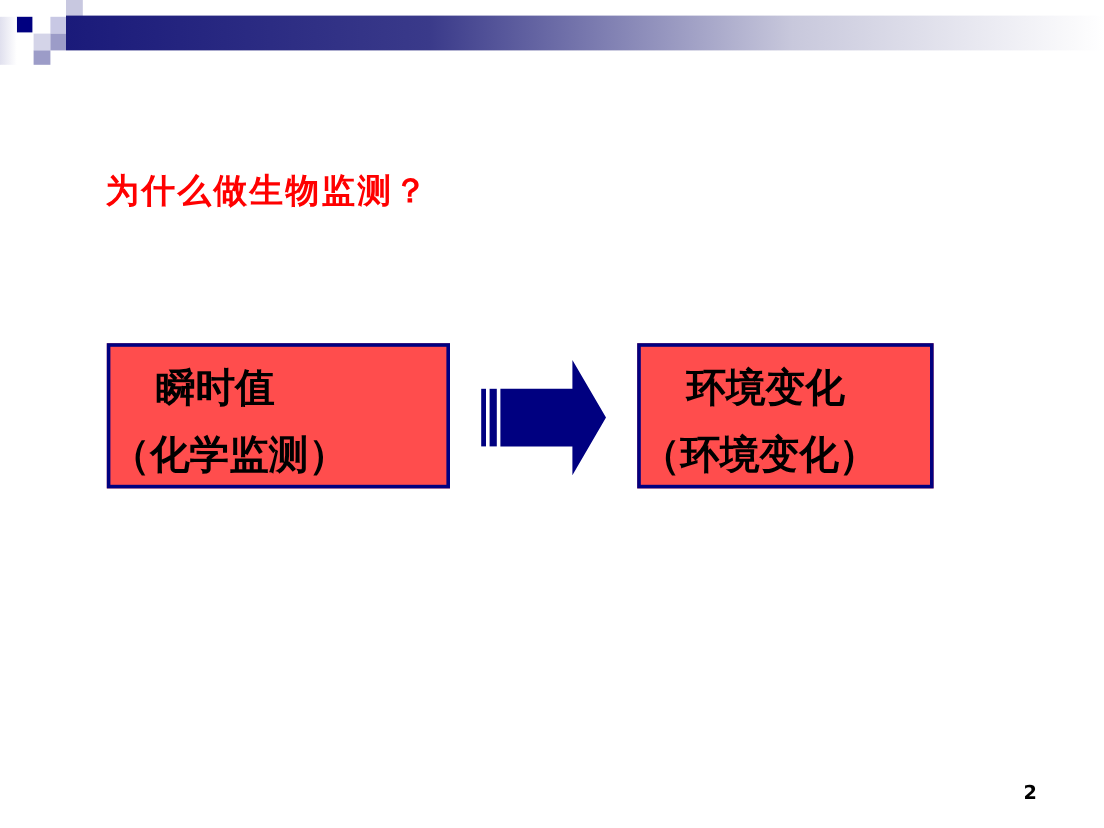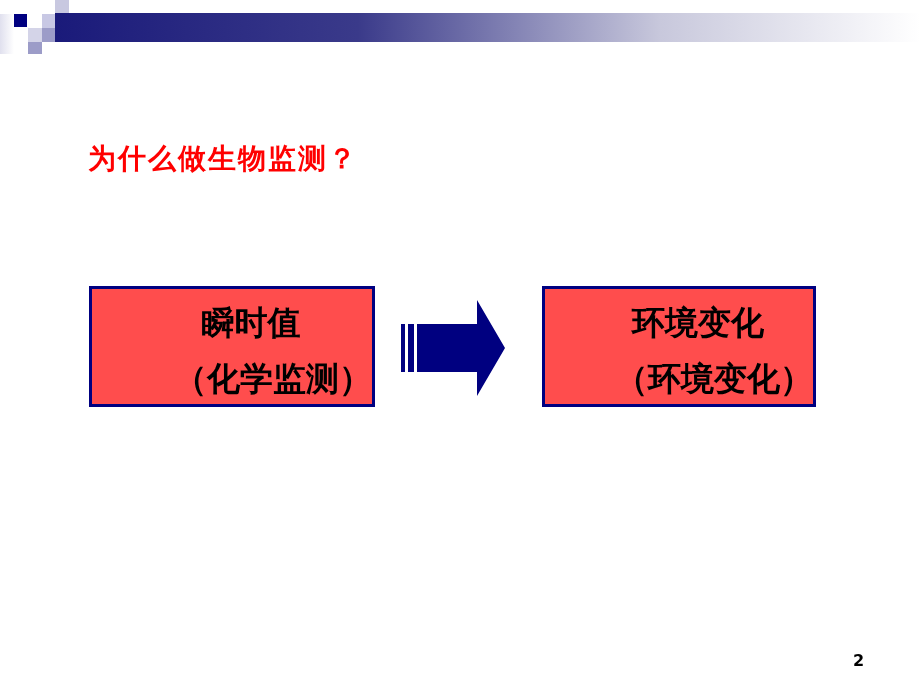--- a/index.html
+++ b/index.html
@@ -5,22 +5,22 @@
   html, body { margin:0; padding:0; }
   body { width:920px; height:690px; position:relative; background:#ffffff; overflow:hidden;
          font-family:"DejaVu Sans", "Liberation Sans", sans-serif; }
   .sq { position:absolute; }
   .bar { position:absolute; left:55px; top:13px; width:865px; height:29px;
          background:linear-gradient(to right, #1a1a7a 0%, #3a3a8a 35%, #c8c8dc 70%, #ffffff 100%); }
   .title { position:absolute; left:88px; top:140px; color:#ff0000; font-size:28px; font-weight:bold;
            letter-spacing:2px; white-space:nowrap; }
   .box { position:absolute; top:286px; height:121px; background:#ff4d4d; border:3px solid #000080;
          box-sizing:border-box; color:#000; font-weight:bold; font-size:33px; }
-  .box .l1 { position:absolute; top:12px; left:0; right:0; text-align:center; white-space:nowrap;padding-left:38px; }
-  .box .l2 { position:absolute; top:68px; left:0; right:0; text-align:right; white-space:nowrap; }
+  .box .l1 { position:absolute; top:12px; left:0; right:0; white-space:nowrap;padding-left:38px; }
+  .box .l2 { position:absolute; top:68px; left:0; right:0; text-align:left; white-space:nowrap; }
   .page-num { position:absolute; left:853px; top:651px; font-size:16px; font-weight:bold; color:#000; }
 </style>
 </head>
 <body>
 
 <div>
   <div class="sq" style="left:0;top:0;width:14px;height:14px;background:#ffffff;"></div>
   <div class="sq" style="left:14px;top:14px;width:13px;height:13px;background:#000080;"></div>
   <div class="sq" style="left:55px;top:0;width:14px;height:14px;background:#c8c8e0;"></div>
   <div class="sq" style="left:42px;top:14px;width:13px;height:14px;background:#c8c8e4;"></div>
@@ -38,18 +38,18 @@
   <div class="l1">瞬时值</div>
   <div class="l2">（化学监测）</div>
 </div>
 
 <svg style="position:absolute;left:400px;top:300px;" width="106" height="96" viewBox="0 0 106 96">
   <rect x="1" y="24" width="4" height="48" fill="#000080"></rect>
   <rect x="8" y="24" width="6" height="48" fill="#000080"></rect>
   <polygon points="17,24 77,24 77,0 105,48 77,96 77,72 17,72" fill="#000080"></polygon>
 </svg>
 
-<div class="box" style="left:542px;width:274px;">
+<div class="box" style="left:531px;width:247px;">
   <div class="l1">环境变化</div>
   <div class="l2">（环境变化）</div>
 </div>
 
 <div class="page-num">2</div>
 
 </body></html>

